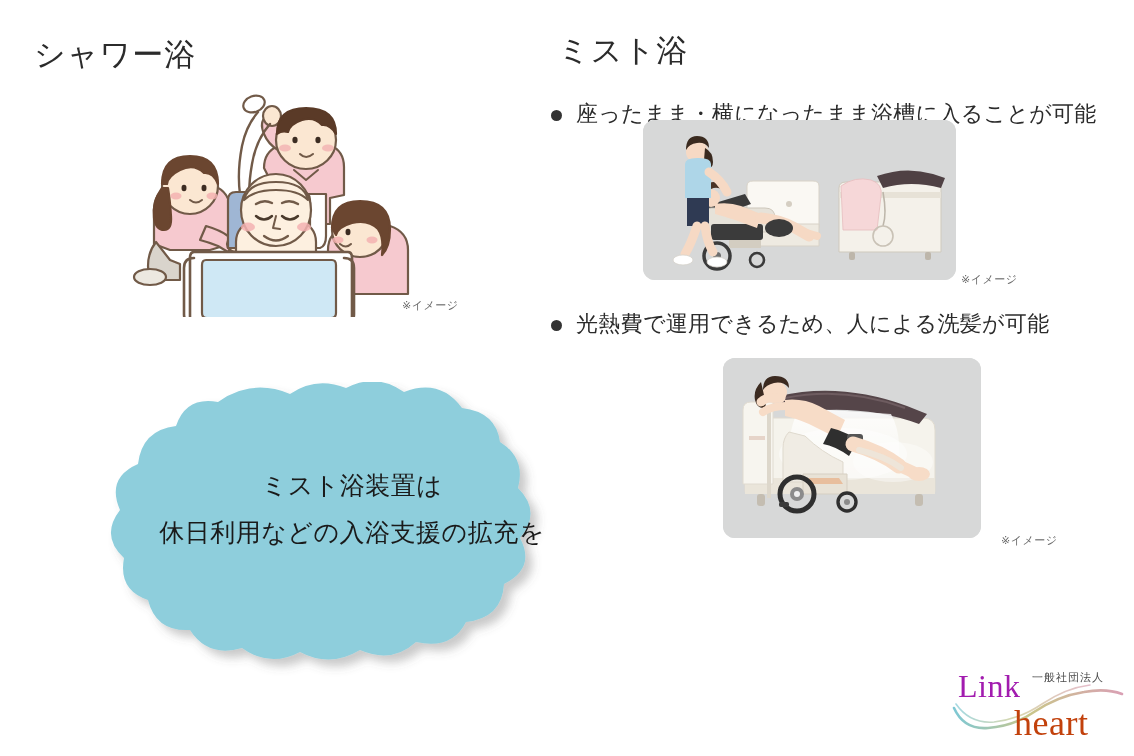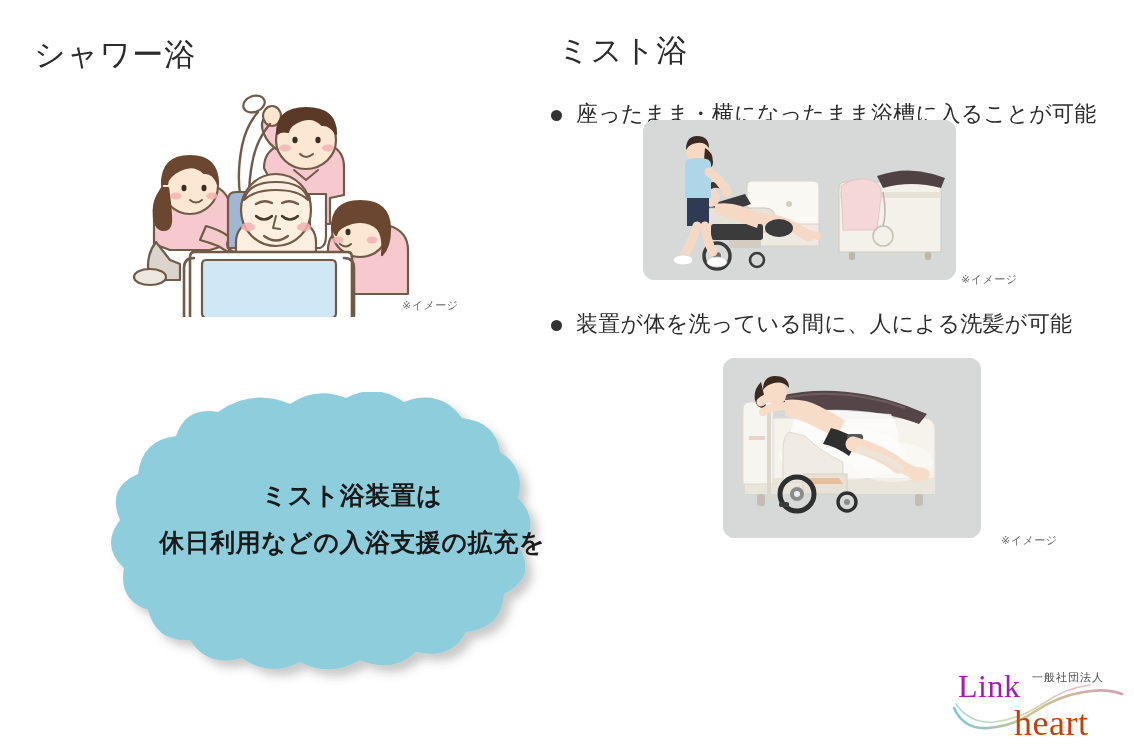--- a/index.html
+++ b/index.html
@@ -80,24 +80,23 @@
     left: 132px;
     top: 82px;
     width: 300px;
     height: 235px;
   }
 
   
   #cloud-wrap {
     position: absolute;
     left: 22px;
-    top: 392px;
+    top: 382px;
     width: 660px;
     height: 298px;
-    font-weight: bold;
   }
   #cloud-svg { position: absolute; inset: 0; width: 100%; height: 100%; }
   #cloud-text {
     position: absolute;
     left: 0; right: 0;
     top: 80px;
     text-align: center;
     font-size: 25px;
     line-height: 47px;
     color: #1a1a1a;
@@ -285,21 +284,21 @@
     <ellipse cx="40" cy="140" rx="10" ry="5" fill="#ffffff" stroke="#d6d2ca" stroke-width="0.8"></ellipse>
     <ellipse cx="74" cy="142" rx="10" ry="5" fill="#ffffff" stroke="#d6d2ca" stroke-width="0.8"></ellipse>
     <path d="M66 52 q12 8 18 20" stroke="#f6d9c4" stroke-width="9" fill="none" stroke-linecap="round"></path>
   </svg>
 </div>
 
 <div class="caption" id="caption-photo1">※イメージ</div>
 
 <div class="bullet-row" id="bullet-2">
   <span class="bullet-dot"></span>
-  <span class="bullet-text">装置が体を洗っている間に、人による洗髪が可能</span>
+  <span class="bullet-text">光熱費で運用できるため、人による洗髪が可能</span>
 </div>
 
 <div class="photo" id="photo-2">
   <svg viewBox="0 0 258 180" width="258" height="180" xmlns="http://www.w3.org/2000/svg">
     <rect width="258" height="180" fill="#d7d8d8"></rect>
     <defs>
       <linearGradient id="mistGrad" x1="0" y1="0" x2="0" y2="1">
         <stop offset="0%" stop-color="#ffffff" stop-opacity="0.85"></stop>
         <stop offset="100%" stop-color="#ffffff" stop-opacity="0.1"></stop>
       </linearGradient>

